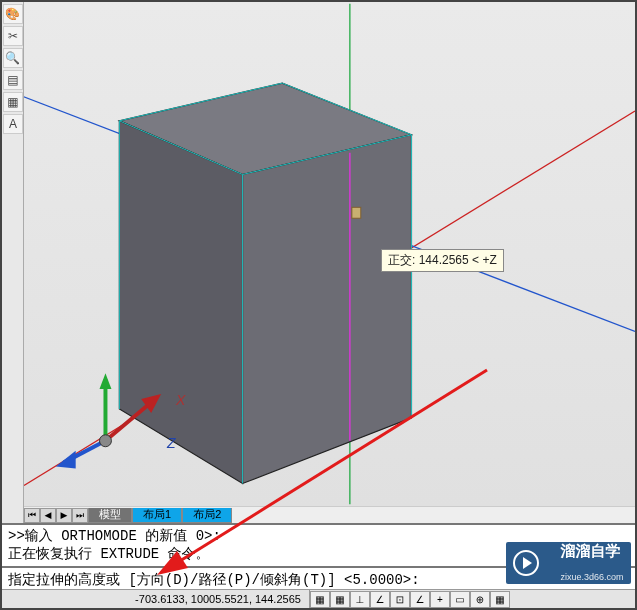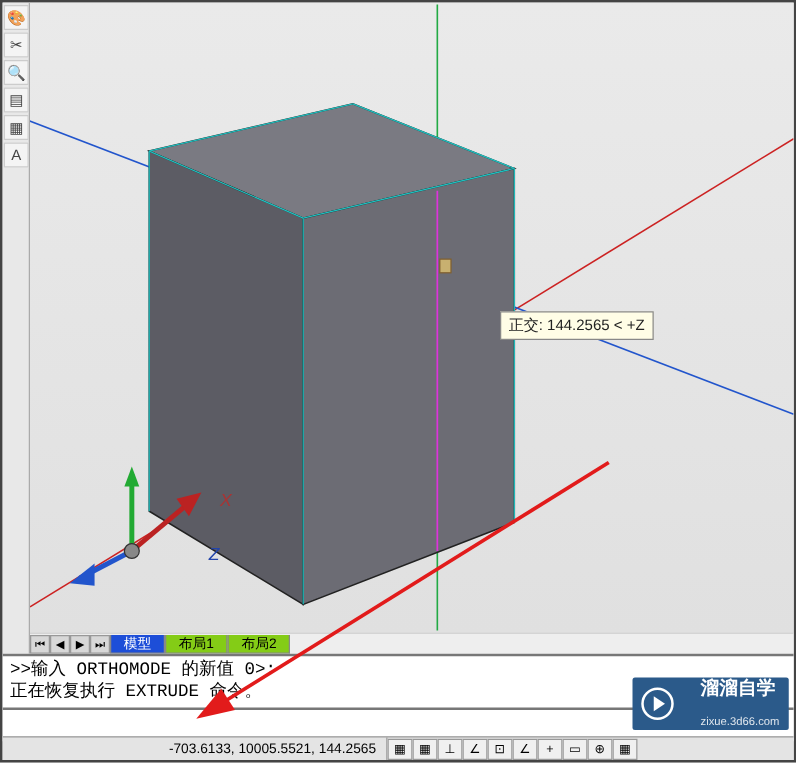--- a/index.html
+++ b/index.html
@@ -65,28 +65,28 @@
     width: 16px; height: 15px;
     background: #d8d8d8;
     border: 1px solid #999;
     display: flex; align-items: center; justify-content: center;
     font-size: 9px;
     cursor: pointer;
   }
   .tab {
     height: 15px;
     padding: 0 10px;
-    background: #84cc16;
+    background: #0ea5e9;
     border: 1px solid #888;
     border-top: none;
     font-size: 11px;
     display: flex; align-items: center;
     cursor: pointer;
   }
-  .tab.active { background: #1d4ed8; color: #fff; }
+  .tab.active { background: #737373; color: #fff; }
 
   .cmd-area {
     position: absolute;
     left: 0; right: 0;
     top: 521px; height: 70px;
     background: #fff;
     border-top: 2px solid #777;
     font-family: Liberation Mono, monospace;
     font-size: 14px;
     padding: 2px 6px;
@@ -198,39 +198,40 @@
       <polygon points="138,393 118,398 128,412" fill="#bb2222"></polygon>
       <line x1="82" y1="440" x2="40" y2="462" stroke="#2255cc" stroke-width="4"></line>
       <polygon points="32,466 52,450 52,468" fill="#2255cc"></polygon>
       <circle cx="82" cy="440" r="6" fill="#888" stroke="#333"></circle>
     </g>
   </svg>
 
   <div style="position:absolute;left:152px;top:390px;color:#a33;font-size:14px;font-style:italic;">X</div>
   <div style="position:absolute;left:143px;top:433px;color:#24a;font-size:14px;font-style:italic;">Z</div>
 
-  <div class="tooltip" style="left:376px; top:247px;">正交: 144.2565 &lt; +Z</div>
+  <div class="tooltip" style="left:357px; top:247px;">正交: 144.2565 &lt; +Z</div>
 </div>
 
 <div class="scroll-bar-bottom">
   <div class="scroll-btn">⏮</div>
   <div class="scroll-btn">◀</div>
   <div class="scroll-btn">▶</div>
   <div class="scroll-btn">⏭</div>
   <div class="tab active">模型</div>
   <div class="tab">布局1</div>
   <div class="tab">布局2</div>
 </div>
 
 <div class="cmd-area">
   <div>
     <span>&gt;&gt;输入 ORTHOMODE 的新值 </span><span>0&gt;:</span>
   </div>
   <div>正在恢复执行 EXTRUDE 命令。</div>
   <div class="cmd-divider"></div>
+  <div>指定拉伸的高度或 [方向(D)/路径(P)/倾斜角(T)] &lt;5.0000&gt;:</div>
 </div>
 
 <div class="status-bar">
   <div class="coords">-703.6133, 10005.5521, 144.2565</div>
   <div class="status-btn">▦</div>
   <div class="status-btn">▦</div>
   <div class="status-btn">⊥</div>
   <div class="status-btn">∠</div>
   <div class="status-btn">⊡</div>
   <div class="status-btn">∠</div>

